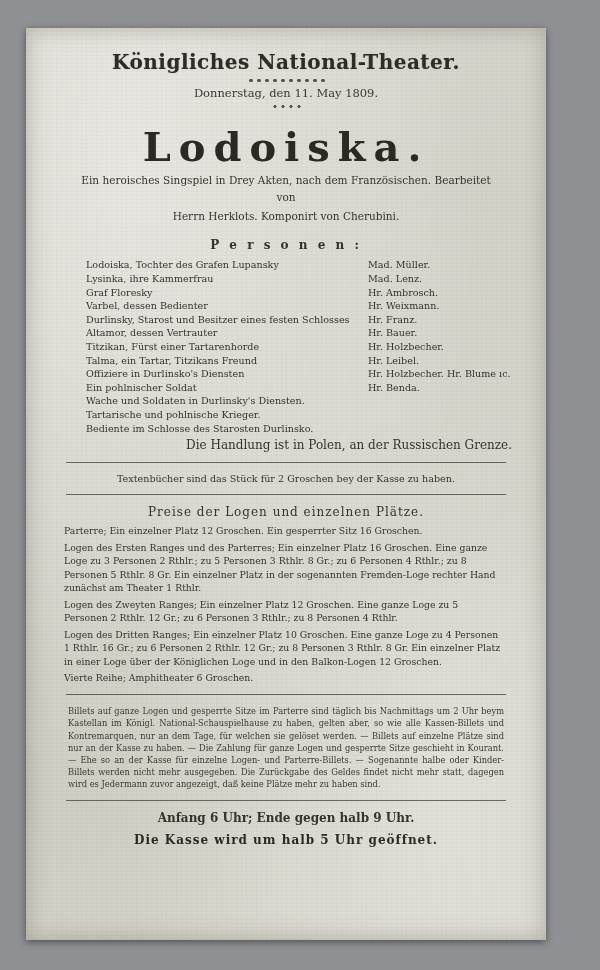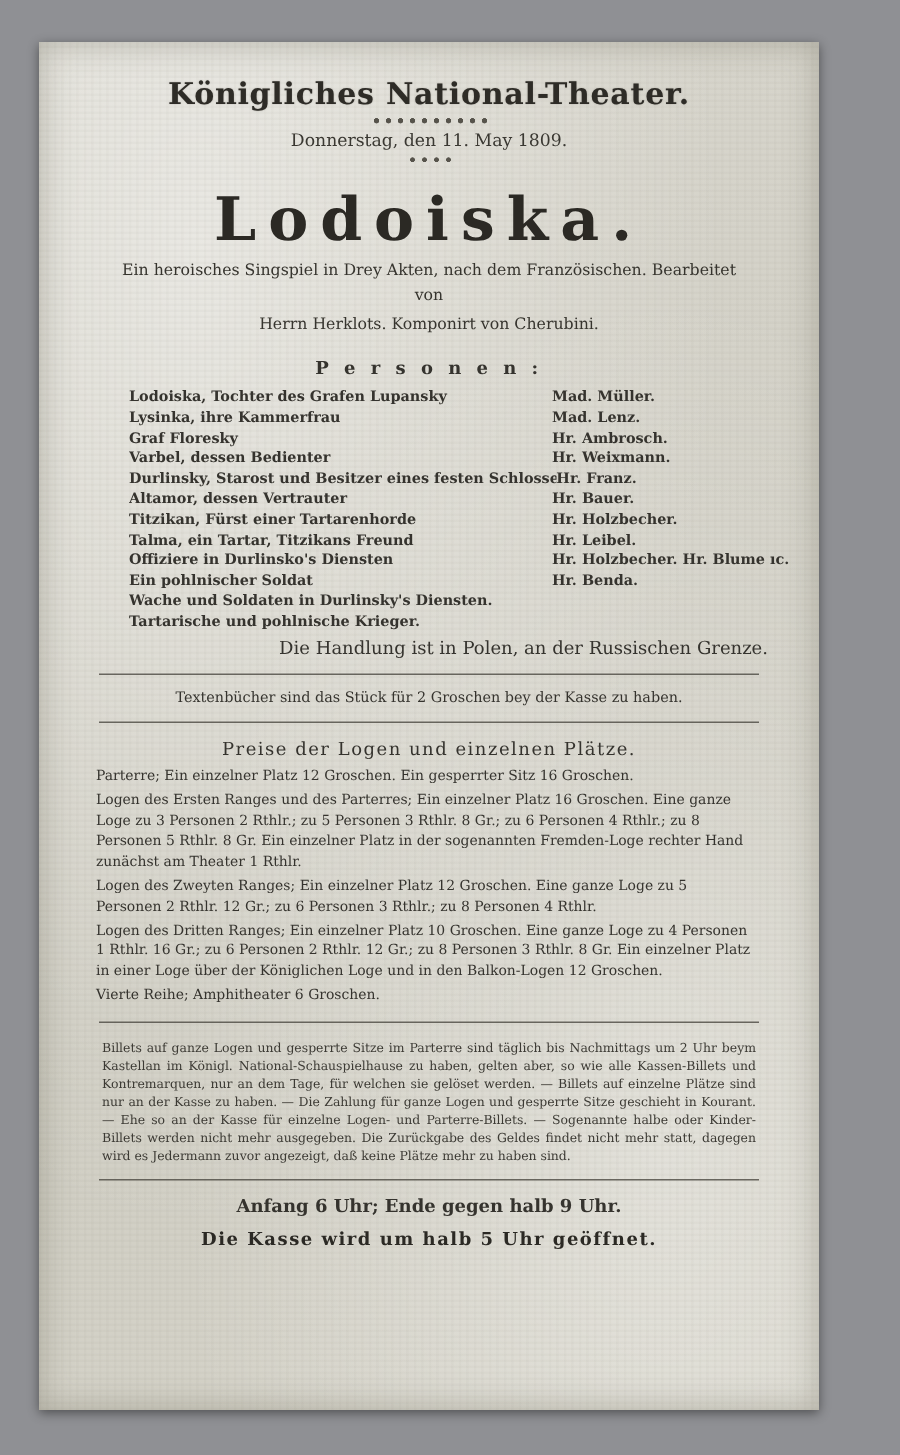--- a/index.html
+++ b/index.html
@@ -94,21 +94,20 @@
     font-size:12px;
     letter-spacing:3px;
     font-weight:bold;
   }
   .cast{
     margin:6px auto 0 auto;
     width:400px;
     font-size:9.6px;
     line-height:1.42;
     text-align:left;
-    font-weight:bold;
   }
   .cast-row{display:flex;}
   .cast-role{flex:1 1 auto; white-space:nowrap; overflow:hidden;}
   .cast-actor{width:118px; text-align:left; white-space:nowrap;}
   .cast-actor.two{width:118px;}
   .handlung{
     margin-top:3px;
     font-size:12px;
     text-align:right;
   }
@@ -218,20 +217,21 @@
       </div>
       <div class="cast-row">
         <div class="cast-role">Wache und Soldaten in Durlinsky's Diensten.</div>
         <div class="cast-actor"></div>
       </div>
       <div class="cast-row">
         <div class="cast-role">Tartarische und pohlnische Krieger.</div>
         <div class="cast-actor"></div>
       </div>
       <div class="cast-row">
+        <div class="cast-role">Bediente im Schlosse des Starosten Durlinsko.</div>
         <div class="cast-actor"></div>
       </div>
     </div>
 
     <div class="handlung">Die Handlung ist in Polen, an der Russischen Grenze.</div>
 
     <hr class="hr">
 
     <div class="notice">Textenbücher sind das Stück für 2 Groschen bey der Kasse zu haben.</div>
 

